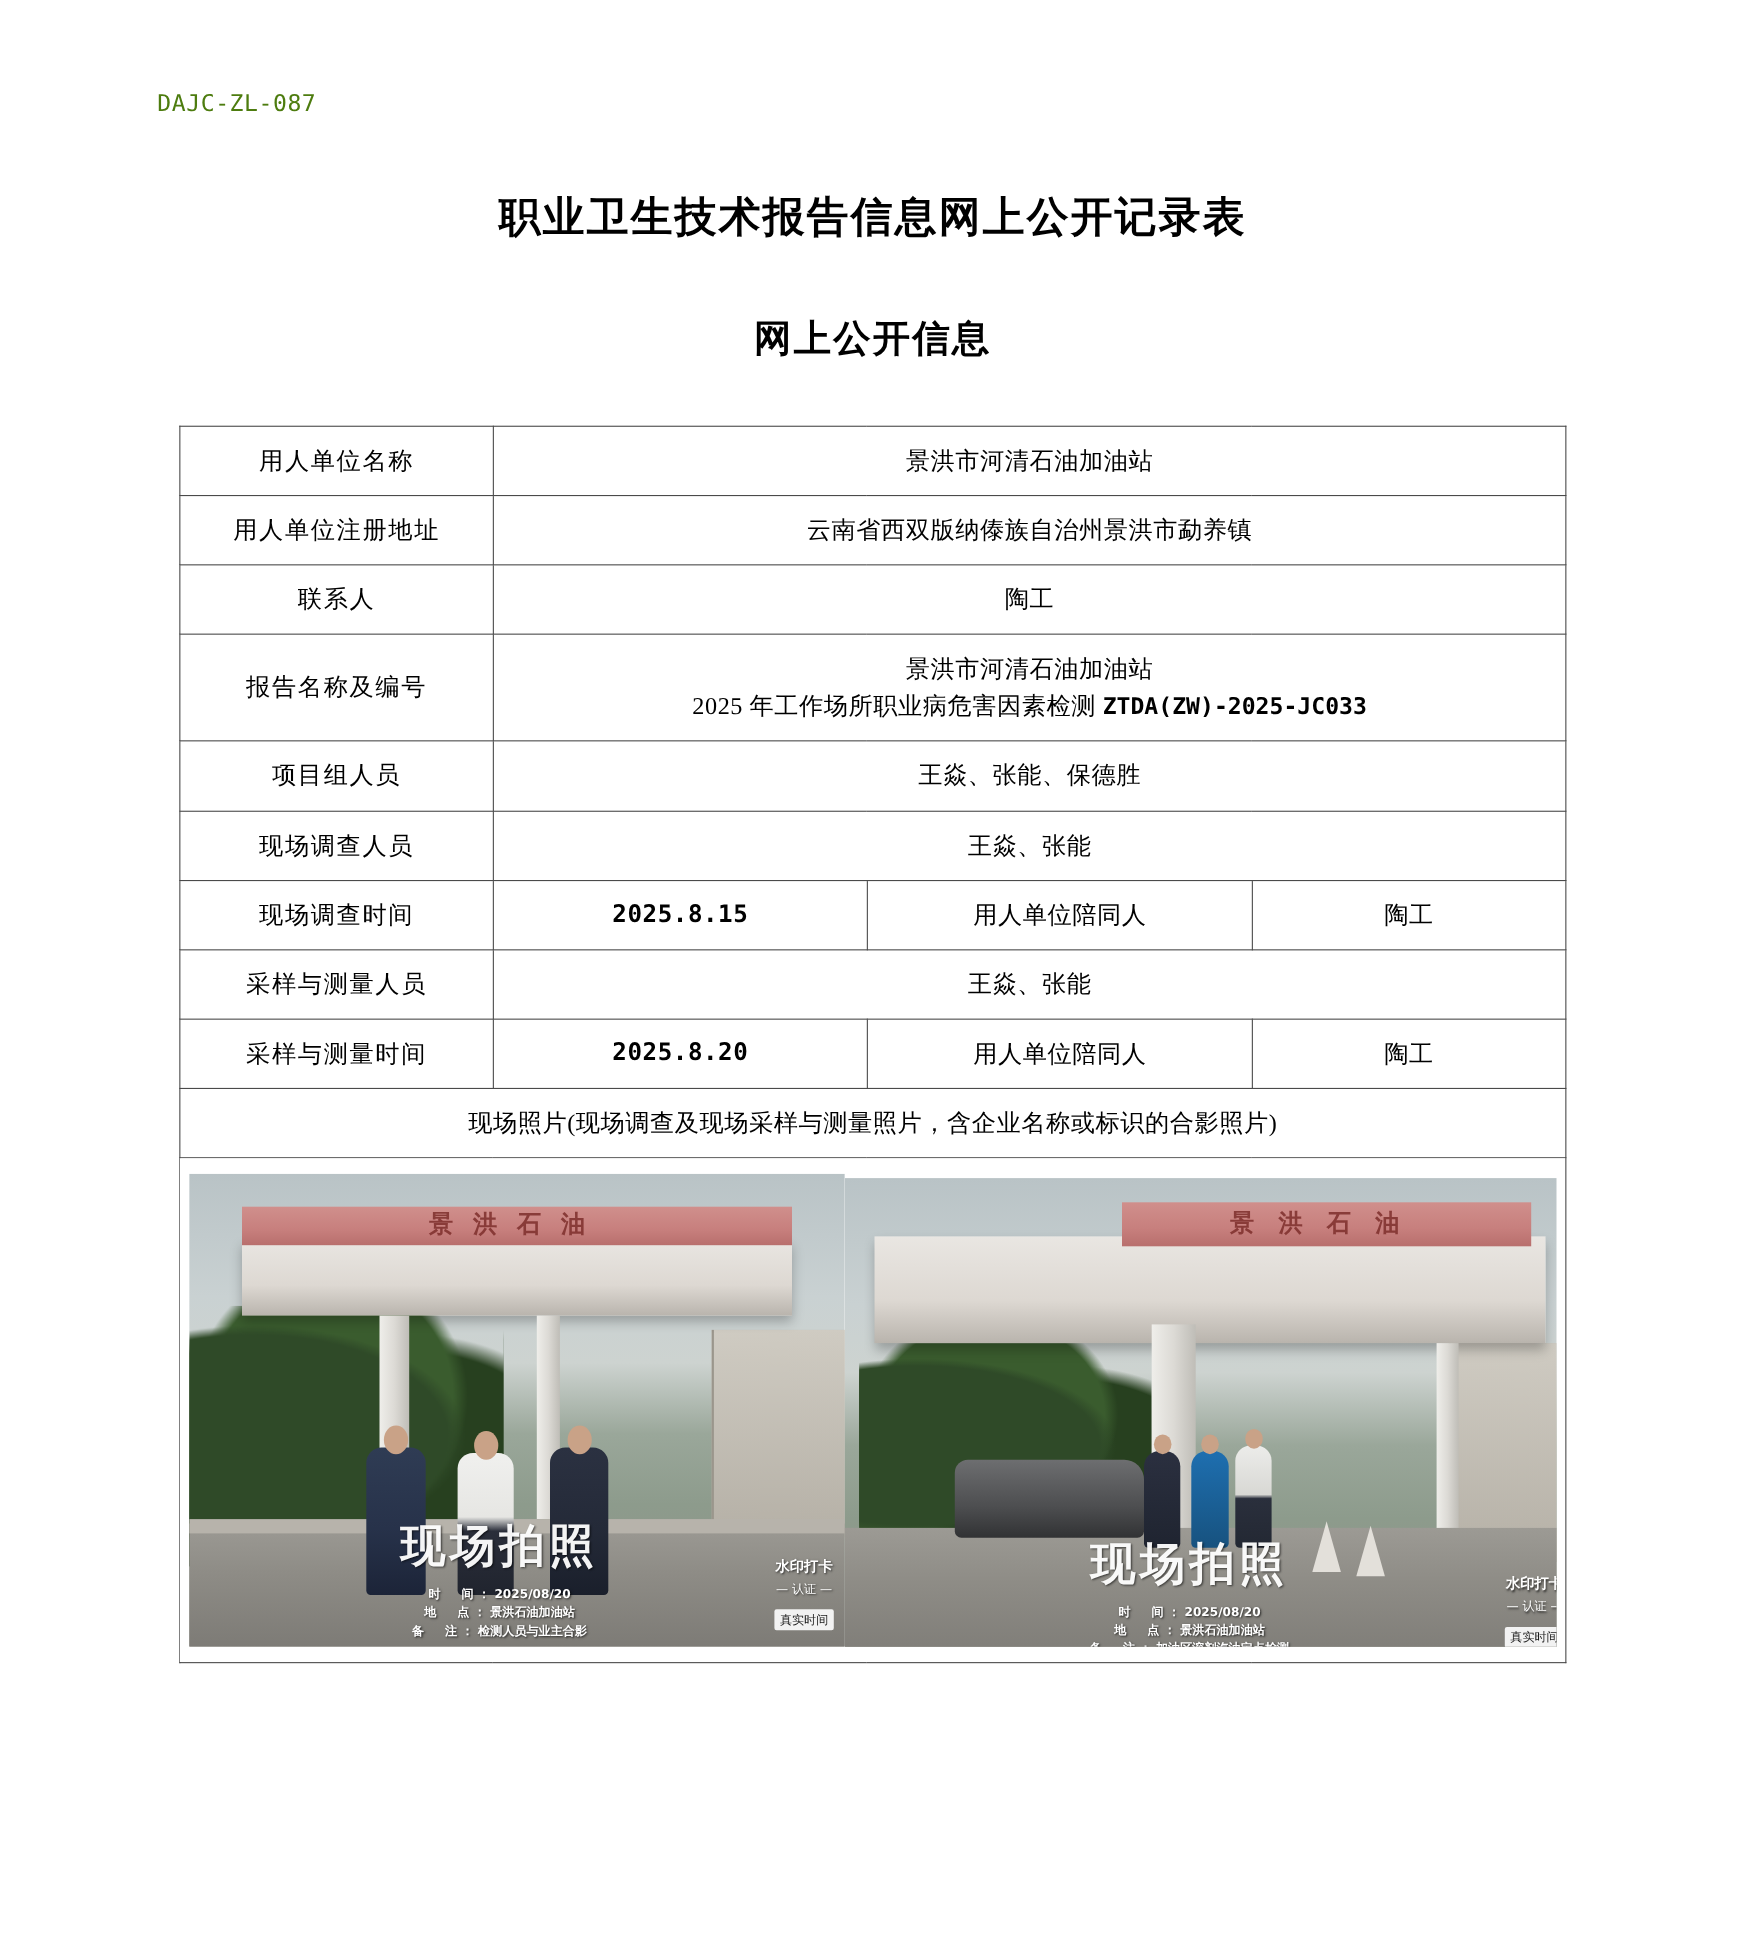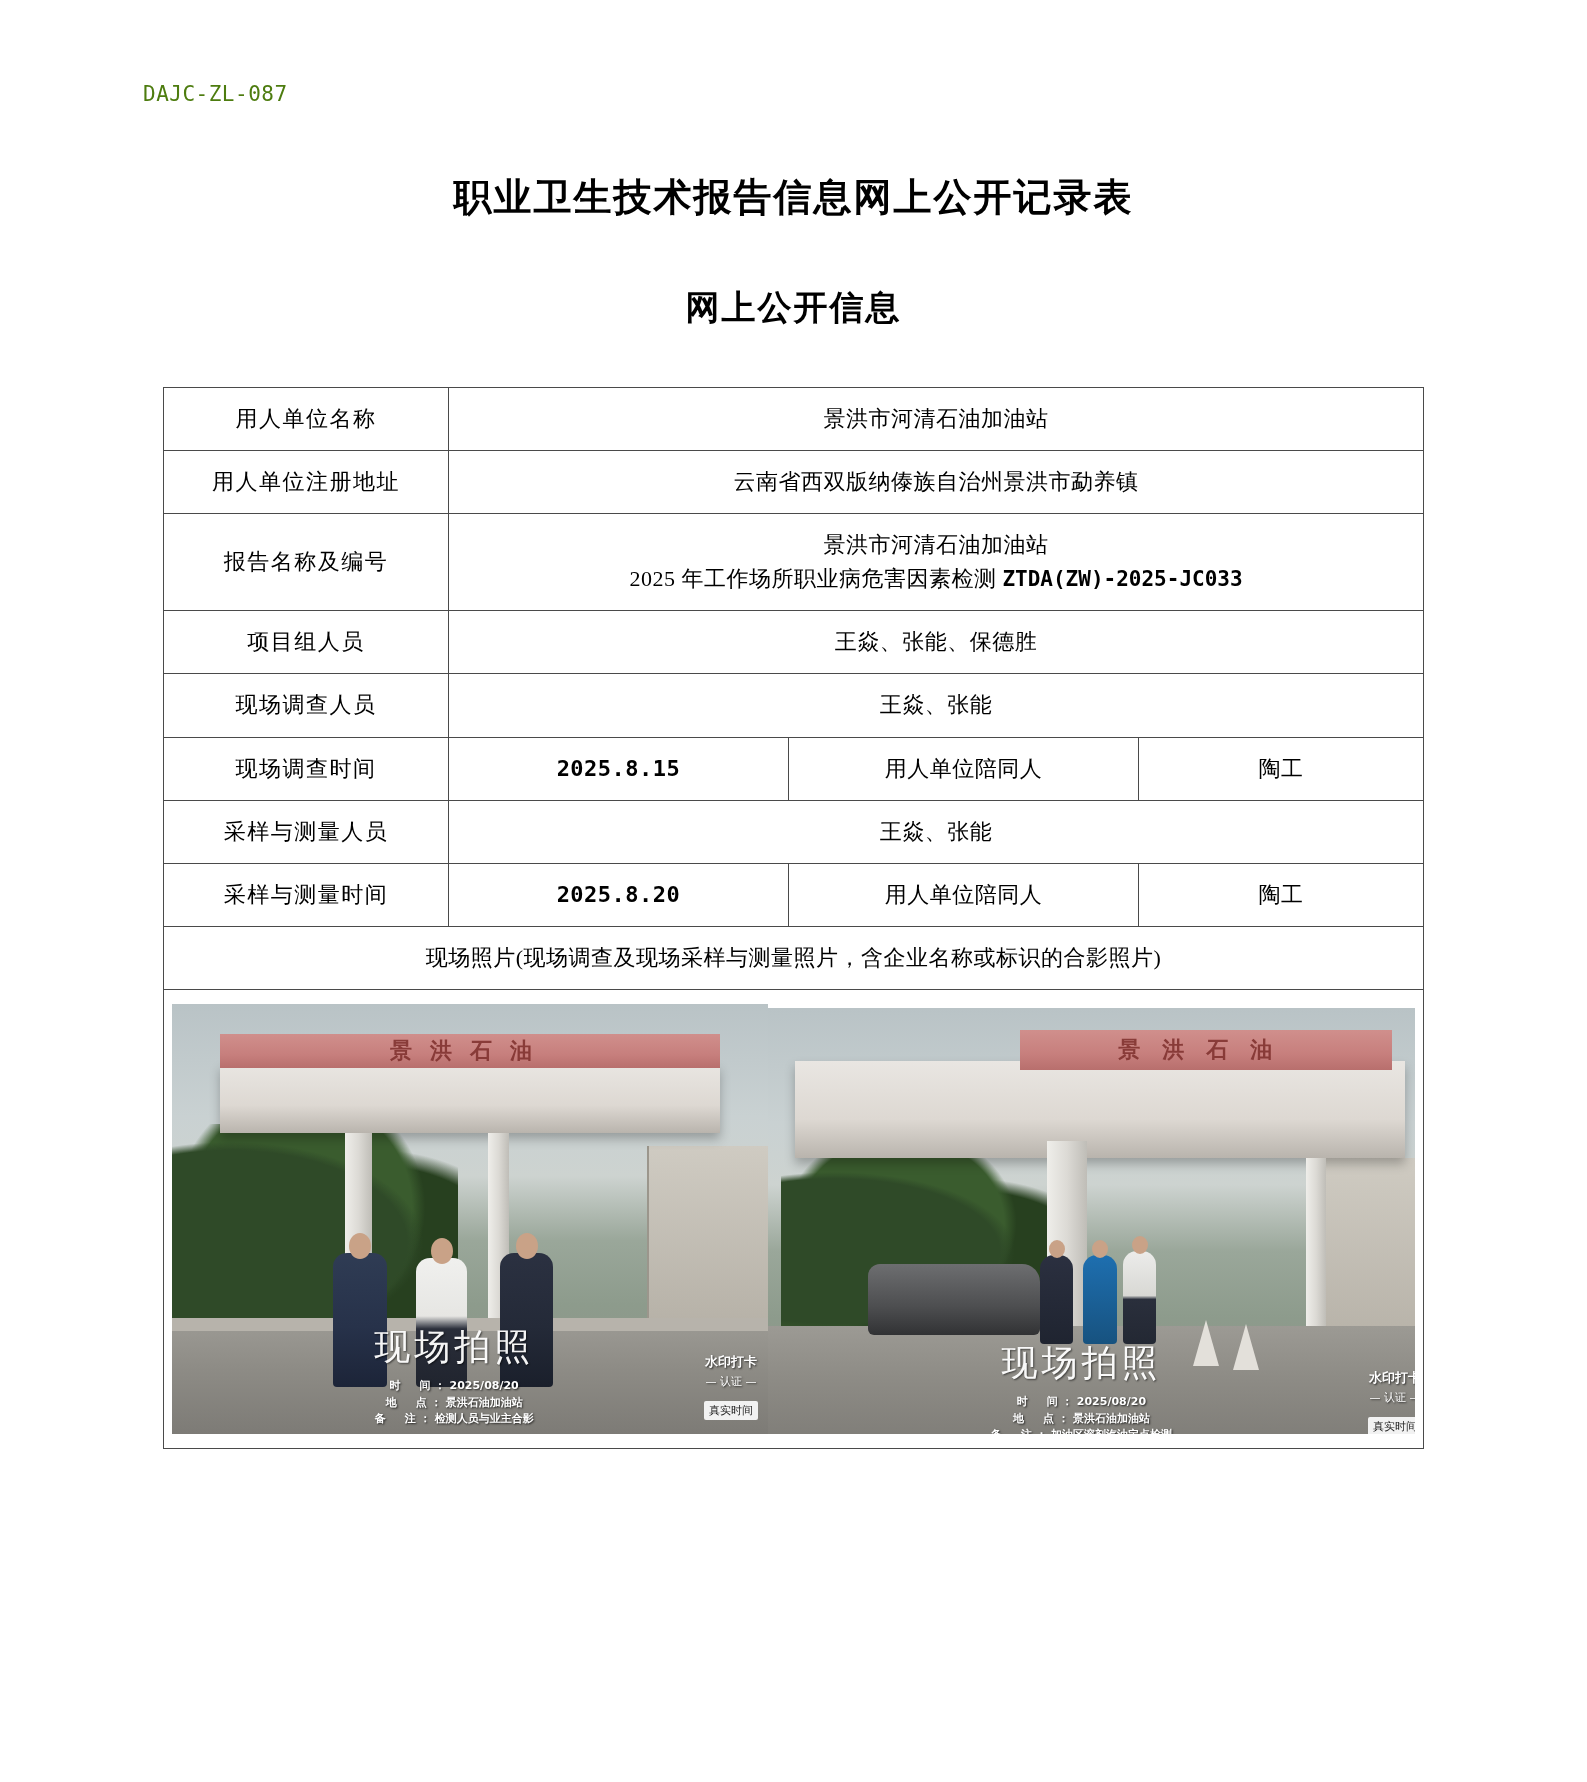--- a/index.html
+++ b/index.html
@@ -170,21 +170,21 @@
     border-left: 2px solid #9b968c;
   }
 
   
   .stamp {
     position:absolute; left:8px; bottom:6px; width:92%;
     color:#fff;
     font-family:"DejaVu Sans","Liberation Sans",sans-serif;
   }
   .stamp-title {
-    font-size: 36px; font-weight: 400; letter-spacing: 4px;
+    font-size: 41px; font-weight: 700; letter-spacing: 4px;
     text-shadow: 1px 1px 2px rgba(0,0,0,.6);
     opacity:.95;
   }
   .stamp-rows { margin-top: 4px; font-size: 11px; line-height: 1.5; font-weight: bold; }
   .stamp-rows div { text-shadow: 1px 1px 2px rgba(0,0,0,.75); }
   .stamp-label { letter-spacing: 4px; }
   .stamp-badge {
     position:absolute; right:10px; bottom:10px; text-align:center;
     color:#fff; font-family:"DejaVu Sans","Liberation Sans",sans-serif;
   }
@@ -213,20 +213,24 @@
       <col style="width:285px">
     </colgroup>
     <tbody>
       <tr>
         <td class="label">用人单位名称</td>
         <td class="value" colspan="3">景洪市河清石油加油站</td>
       </tr>
       <tr>
         <td class="label">用人单位注册地址</td>
         <td class="value" colspan="3">云南省西双版纳傣族自治州景洪市勐养镇</td>
+      </tr>
+      <tr>
+        <td class="label">联系人</td>
+        <td class="value" colspan="3">陶工</td>
       </tr>
       <tr>
         <td class="label">报告名称及编号</td>
         <td class="value" colspan="3">
           <div>景洪市河清石油加油站</div>
           <div class="report-line2">
             <span>2025 年工作场所职业病危害因素检测</span>
             <span class="mono-inline">ZTDA(ZW)-2025-JC033</span>
           </div>
         </td>

